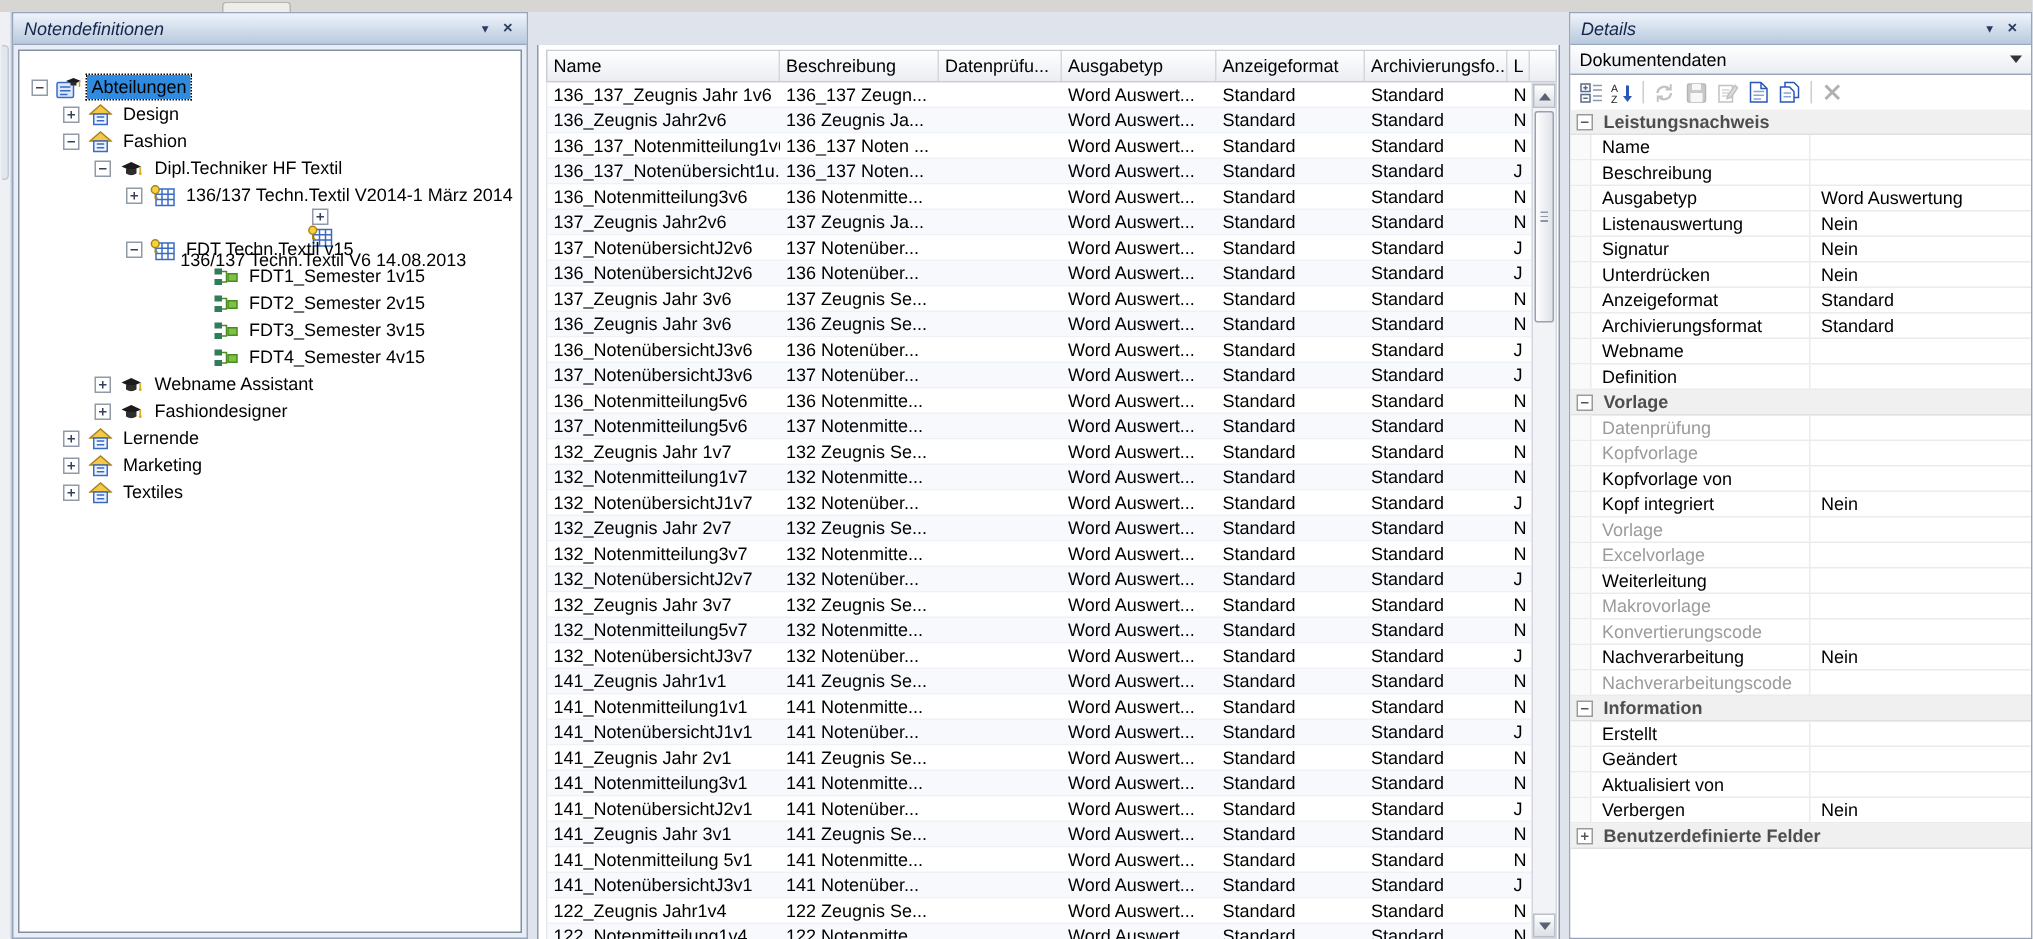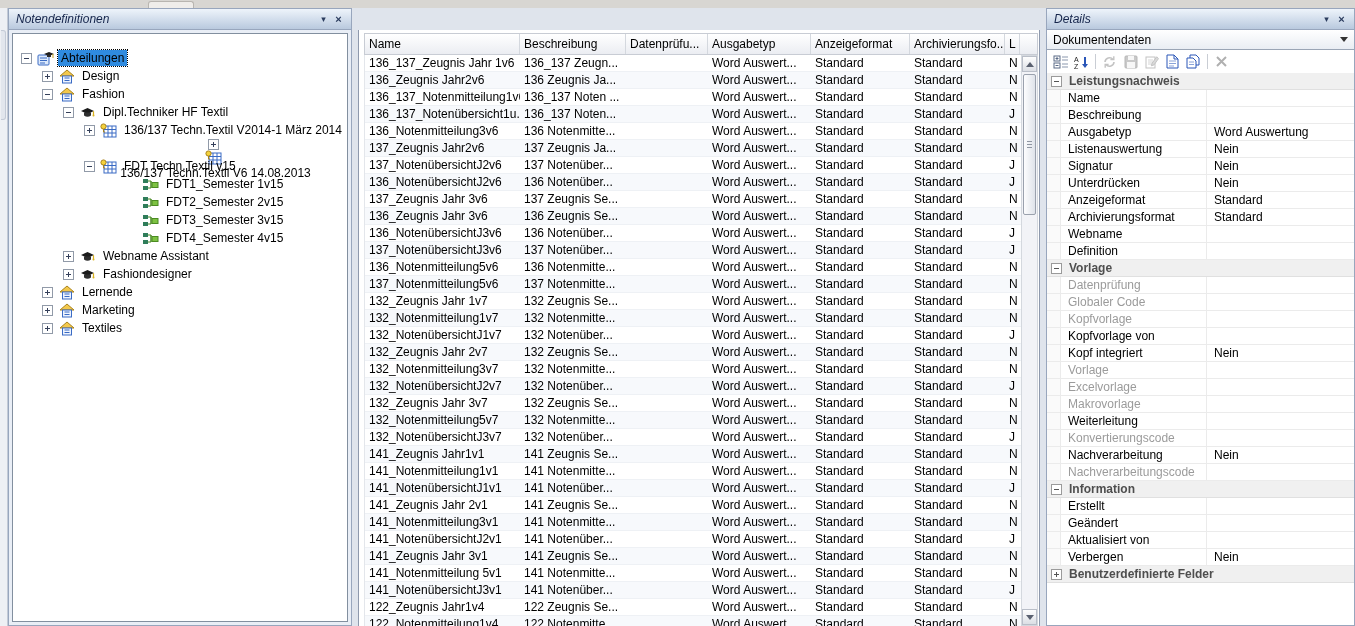--- a/index.html
+++ b/index.html
@@ -757,25 +757,20 @@
         <span class="ps-exp"></span>
         <span>Vorlage</span>
       </div>
       <div class="prop-row">
         <div class="pr-gutter"></div>
         <div class="pr-label disabled-label">Datenprüfung</div>
         <div class="pr-value"></div>
       </div>
       <div class="prop-row">
         <div class="pr-gutter"></div>
-        <div class="pr-label disabled-label">Globaler Code</div>
-        <div class="pr-value"></div>
-      </div>
-      <div class="prop-row">
-        <div class="pr-gutter"></div>
         <div class="pr-label disabled-label">Kopfvorlage</div>
         <div class="pr-value"></div>
       </div>
       <div class="prop-row">
         <div class="pr-gutter"></div>
         <div class="pr-label">Kopfvorlage von</div>
         <div class="pr-value"></div>
       </div>
       <div class="prop-row">
         <div class="pr-gutter"></div>
@@ -787,26 +782,26 @@
         <div class="pr-label disabled-label">Vorlage</div>
         <div class="pr-value"></div>
       </div>
       <div class="prop-row">
         <div class="pr-gutter"></div>
         <div class="pr-label disabled-label">Excelvorlage</div>
         <div class="pr-value"></div>
       </div>
       <div class="prop-row">
         <div class="pr-gutter"></div>
+        <div class="pr-label">Weiterleitung</div>
+        <div class="pr-value"></div>
+      </div>
+      <div class="prop-row">
+        <div class="pr-gutter"></div>
         <div class="pr-label disabled-label">Makrovorlage</div>
-        <div class="pr-value"></div>
-      </div>
-      <div class="prop-row">
-        <div class="pr-gutter"></div>
-        <div class="pr-label">Weiterleitung</div>
         <div class="pr-value"></div>
       </div>
       <div class="prop-row">
         <div class="pr-gutter"></div>
         <div class="pr-label disabled-label">Konvertierungscode</div>
         <div class="pr-value"></div>
       </div>
       <div class="prop-row">
         <div class="pr-gutter"></div>
         <div class="pr-label">Nachverarbeitung</div>

